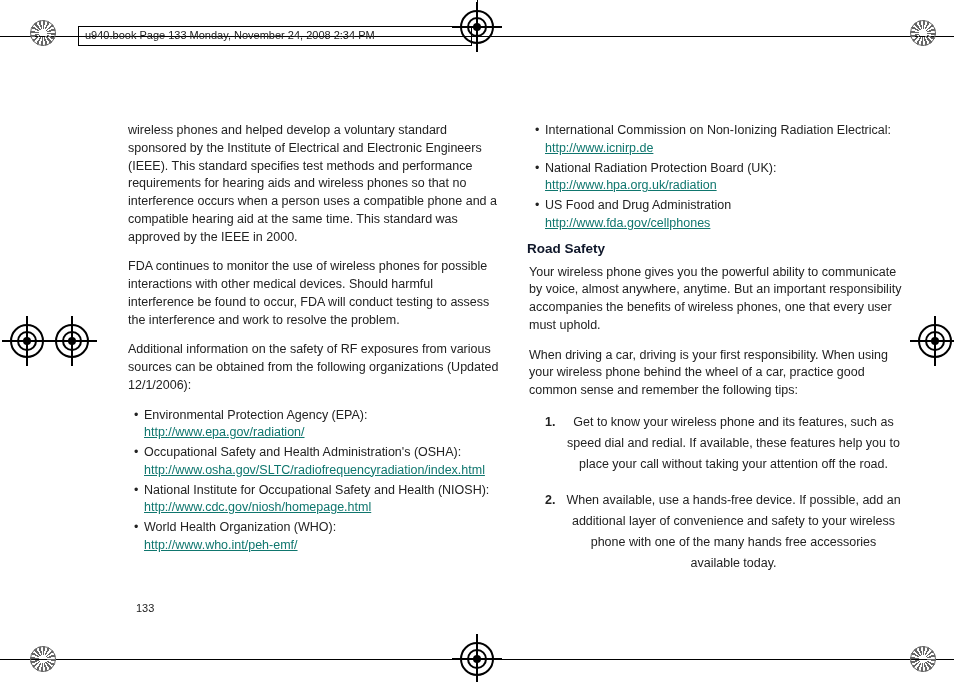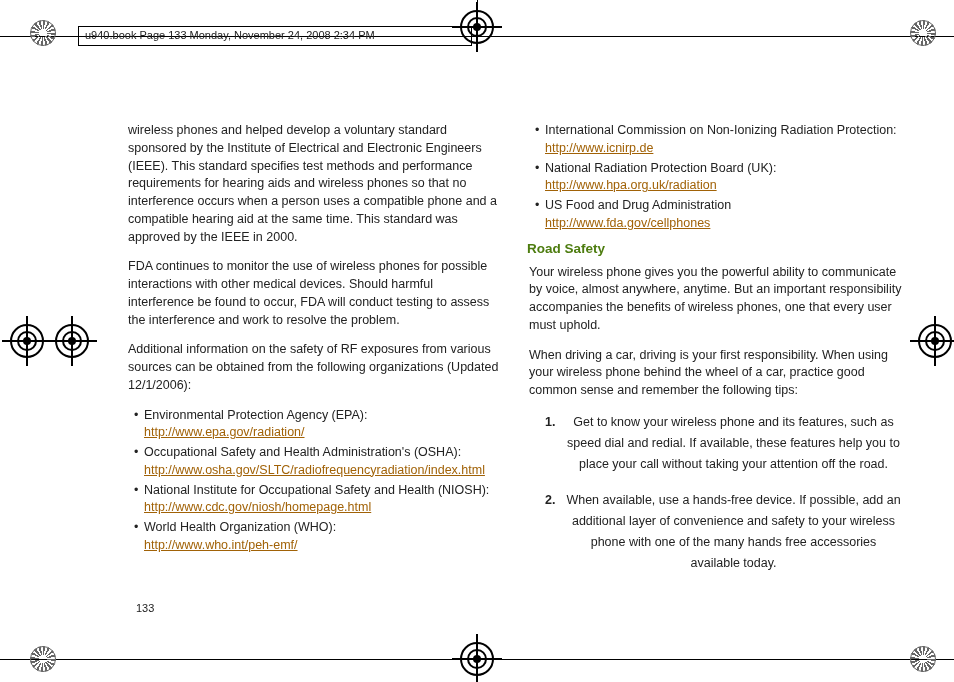--- a/index.html
+++ b/index.html
@@ -23,22 +23,22 @@
   .tgt .d{position:absolute;left:13px;top:13px;width:8px;height:8px;background:#000;border-radius:50%;}
   .tgt .h{position:absolute;top:16px;left:-8px;right:-8px;height:2px;background:#000;}
   .tgt .v{position:absolute;left:16px;top:-8px;bottom:-8px;width:2px;background:#000;}
 
   .content{position:absolute;left:128px;right:52px;top:94px;bottom:50px;display:flex;gap:28px;margin-top:28px;}
   .col{flex:1;font-size:12.5px;line-height:1.42;min-width:0;}
   .col p{margin:0 0 12px 0;}
   .bul{margin:0;padding:0 0 0 6px;list-style:none;}
   .bul li{position:relative;padding-left:10px;margin-bottom:2px;}
   .bul li::before{content:"•";position:absolute;left:0;top:0;}
-  a.lk{color:#a16207;}
-  .section-h{font-weight:bold;color:#4d7c0f;font-size:13.5px;margin:6px 0 6px -2px;}
+  a.lk{color:#0f766e;}
+  .section-h{font-weight:bold;color:#0f172a;font-size:13.5px;margin:6px 0 6px -2px;}
   ol.num{margin:0;padding:0 0 0 30px;}
   ol.num li{padding-left:6px;margin-bottom:14px;line-height:1.7;text-align:center;}
   ol.num li::marker{font-weight:bold;}
   .pgnum{position:absolute;left:136px;bottom:68px;font-size:11px;}
 </style>
 </head>
 <body>
 
 <div class="page">
 
@@ -100,21 +100,21 @@
       <ul class="bul">
         <li><span>Environmental Protection Agency (EPA):</span><br><a class="lk" href="#">http://www.epa.gov/radiation/</a></li>
         <li><span>Occupational Safety and Health Administration's (OSHA):</span><br><a class="lk" href="#">http://www.osha.gov/SLTC/radiofrequencyradiation/index.html</a></li>
         <li><span>National Institute for Occupational Safety and Health (NIOSH):</span><br><a class="lk" href="#">http://www.cdc.gov/niosh/homepage.html</a></li>
         <li><span>World Health Organization (WHO):</span><br><a class="lk" href="#">http://www.who.int/peh-emf/</a></li>
       </ul>
     </div>
 
     <div class="col">
       <ul class="bul">
-        <li><span>International Commission on Non-Ionizing Radiation Protection:</span><br><a class="lk" href="#">http://www.icnirp.de</a></li>
+        <li><span>International Commission on Non-Ionizing Radiation Electrical:</span><br><a class="lk" href="#">http://www.icnirp.de</a></li>
         <li><span>National Radiation Protection Board (UK):</span><br><a class="lk" href="#">http://www.hpa.org.uk/radiation</a></li>
         <li><span>US Food and Drug Administration</span><br><a class="lk" href="#">http://www.fda.gov/cellphones</a></li>
       </ul>
       <div class="section-h">Road Safety</div>
       <p>Your wireless phone gives you the powerful ability to communicate by voice, almost anywhere, anytime. But an important responsibility accompanies the benefits of wireless phones, one that every user must uphold.</p>
       <p>When driving a car, driving is your first responsibility. When using your wireless phone behind the wheel of a car, practice good common sense and remember the following tips:</p>
       <ol class="num">
         <li>Get to know your wireless phone and its features, such as speed dial and redial. If available, these features help you to place your call without taking your attention off the road.</li>
         <li>When available, use a hands-free device. If possible, add an additional layer of convenience and safety to your wireless phone with one of the many hands free accessories available today.</li>
       </ol>

